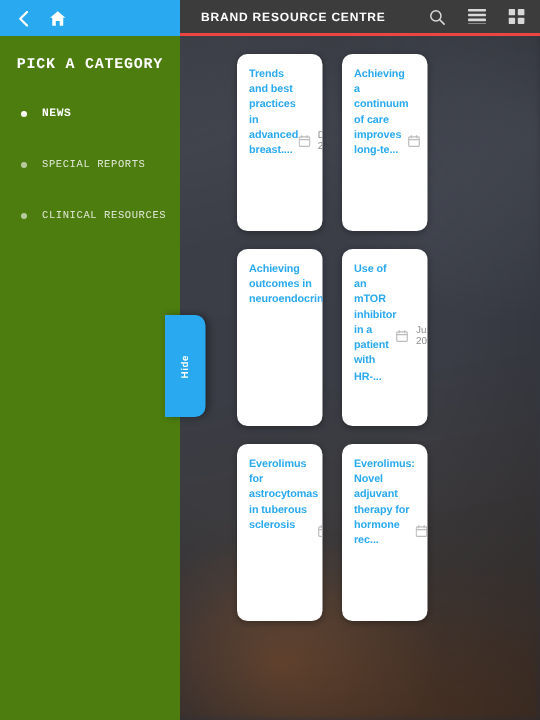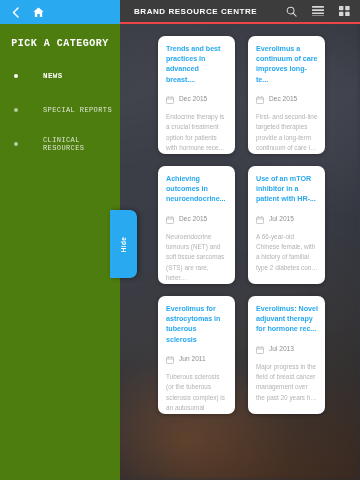--- a/index.html
+++ b/index.html
@@ -92,21 +92,21 @@
     font-size: 10px;
     font-weight: bold;
     letter-spacing: 0.5px;
     text-align: center;
     padding: 0 6px;
     margin-bottom: 20px;
   }
   .nav-item {
     display: flex;
     align-items: center;
-    gap: 25px;
+    gap: 10px;
     padding: 0 0 0 14px;
     height: 14px;
     margin-bottom: 20px;
     cursor: pointer;
   }
   .dot {
     width: 4px; height: 4px;
     border-radius: 50%;
     background: #ffffff;
     flex: 0 0 auto;
@@ -159,29 +159,29 @@
   .grid {
     position: absolute;
     top: 12px;
     left: 38px;
     display: flex;
     flex-wrap: wrap;
     gap: 12px 13px;
     width: 176px;
   }
   .card {
-    width: 77px;
+    width: 57px;
     height: 118px;
     background: #ffffff;
     border-radius: 7px;
     padding: 8px 7px 7px 8px;
     box-shadow: 0 1px 4px rgba(0,0,0,0.30);
     cursor: pointer;
     display: flex;
-    flex-direction: column;
+    flex-direction: row;
     overflow: hidden;
   }
   .card-title {
     color: #29a9ef;
     font-size: 7.2px;
     font-weight: bold;
     line-height: 1.42;
     letter-spacing: -0.05px;
     margin-bottom: 5px;
   }
@@ -292,21 +292,21 @@
               <path d="M0.6 3.8 H9.4" stroke="#bcbcbc" stroke-width="1"></path>
               <path d="M2.8 0.6 V2.3 M7.2 0.6 V2.3" stroke="#bcbcbc" stroke-width="1" stroke-linecap="round"></path>
             </svg>
           </span>
           <span class="card-date">Dec 2015</span>
         </div>
         <div class="card-excerpt">Endocrine therapy is a crucial treatment option for patients with hormone rece…</div>
       </div>
 
       <div class="card">
-        <div class="card-title">Everolimus a continuum of care improves long-te...</div>
+        <div class="card-title">Achieving a continuum of care improves long-te...</div>
         <div class="card-date-row">
           <span class="cal-icon">
             <svg width="8" height="8" viewBox="0 0 10 10" fill="none">
               <rect x="0.6" y="1.6" width="8.8" height="7.8" rx="0.9" stroke="#bcbcbc" stroke-width="1"></rect>
               <path d="M0.6 3.8 H9.4" stroke="#bcbcbc" stroke-width="1"></path>
               <path d="M2.8 0.6 V2.3 M7.2 0.6 V2.3" stroke="#bcbcbc" stroke-width="1" stroke-linecap="round"></path>
             </svg>
           </span>
           <span class="card-date">Dec 2015</span>
         </div>

